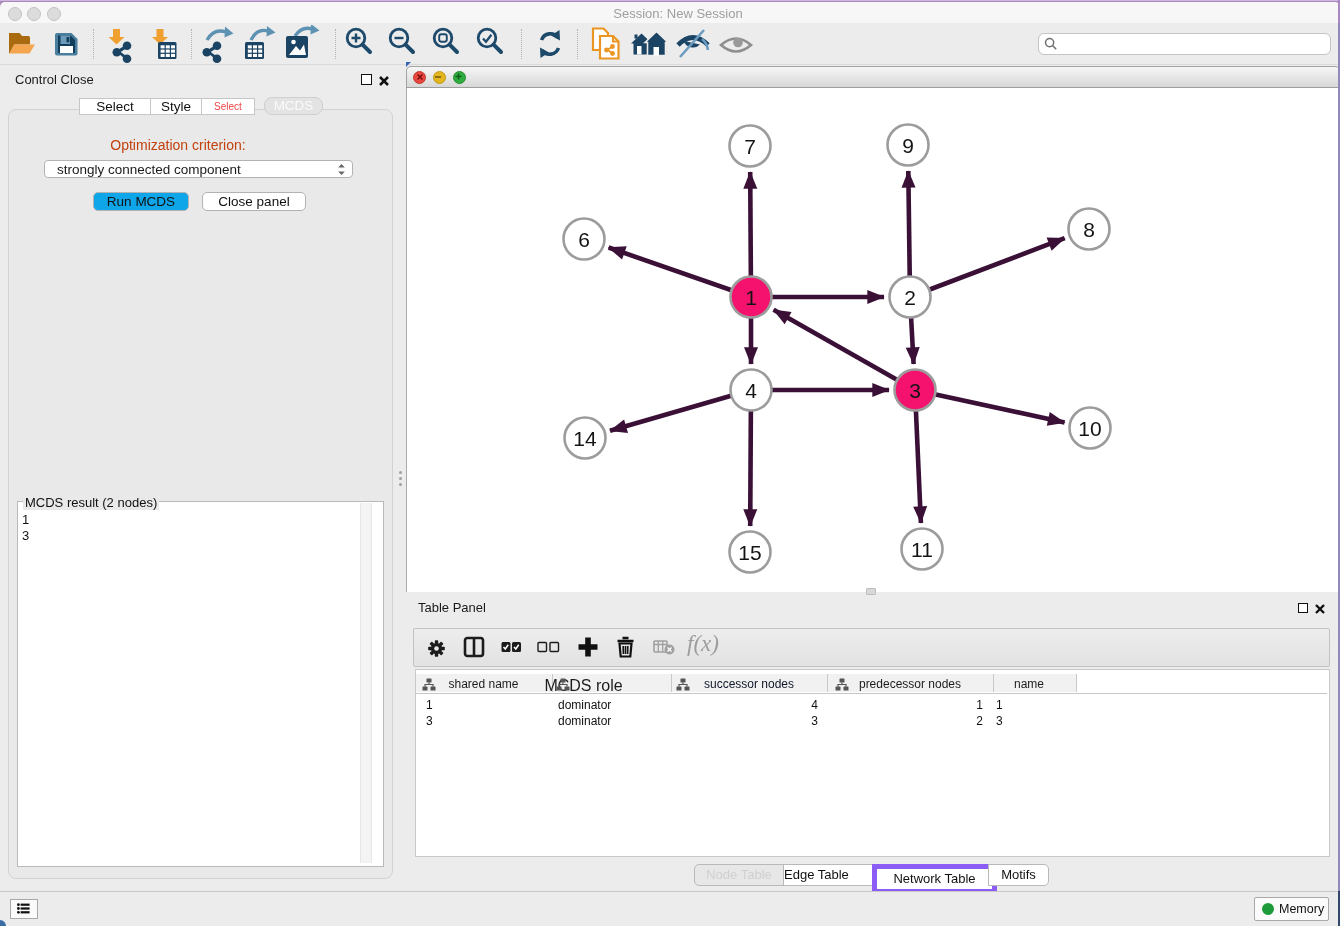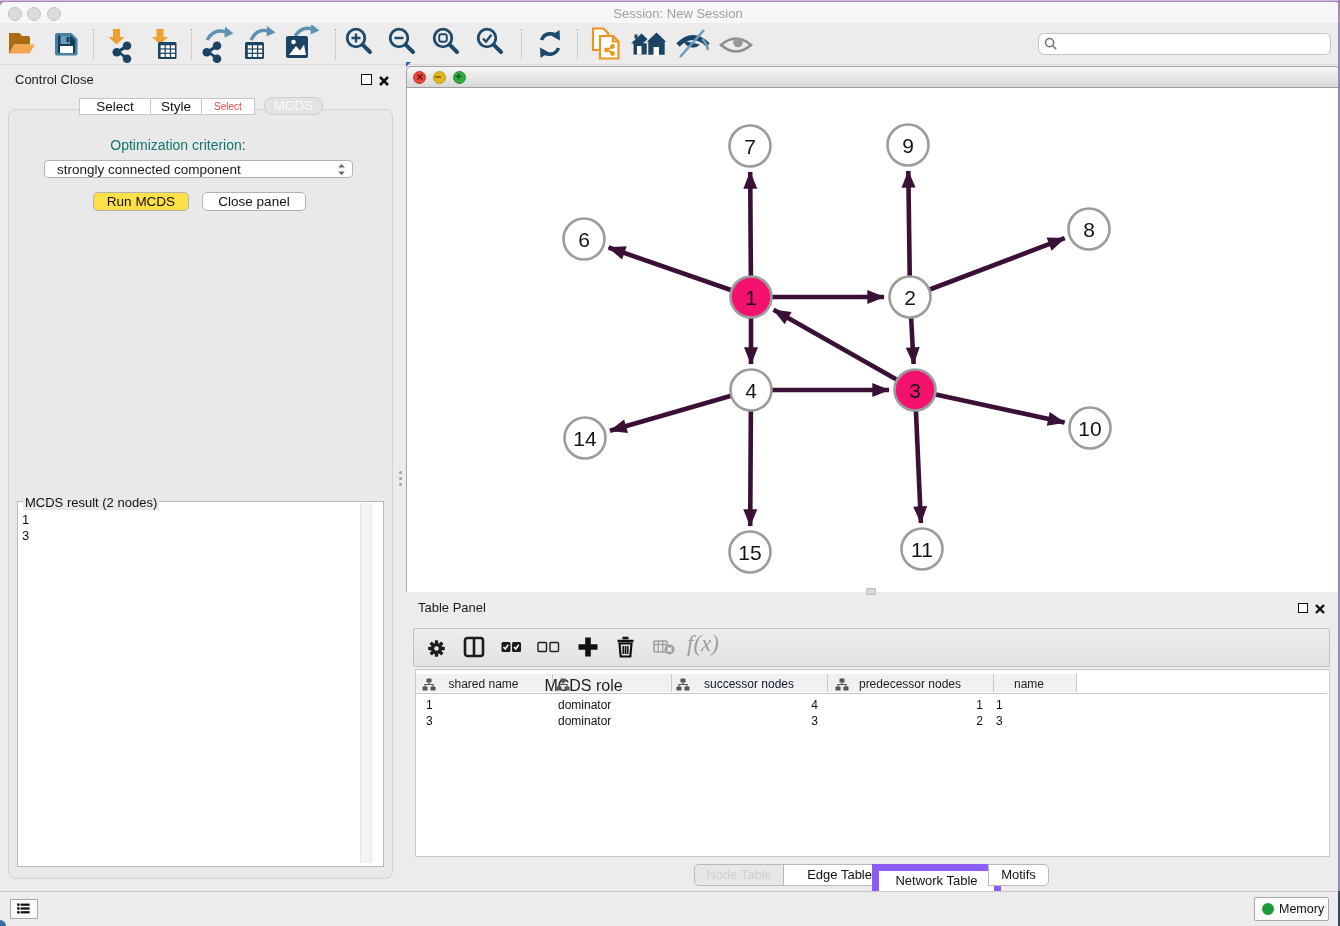--- a/index.html
+++ b/index.html
@@ -154,26 +154,26 @@
     <path d="M2 2 L10 10 M10 2 L2 10" stroke="#111" stroke-width="2.5"></path>
   </svg>
 
 <div class="ab" style="left:8px;top:109px;width:383px;height:768px;background:#e9e9e9;border:1px solid #d2d2d2;border-radius:8px;"></div>
 
 <div class="ab" style="left:79px;top:98px;width:70px;height:15px;background:#fff;border:1px solid #c6c6c6;font-size:13.5px;color:#111;text-align:center;line-height:15px;">Select</div>
 <div class="ab" style="left:150px;top:98px;width:50px;height:15px;background:#fff;border:1px solid #c6c6c6;font-size:13.5px;color:#111;text-align:center;line-height:15px;">Style</div>
 <div class="ab" style="left:201px;top:98px;width:52px;height:15px;background:#fff;border:1px solid #c6c6c6;font-size:10px;color:#ef4444;text-align:center;line-height:15px;">Select</div>
 <div class="ab" style="left:264px;top:97px;width:57px;height:16px;background:#e3e3e3;border:1px solid #cfcfcf;border-radius:8px;font-size:13.5px;color:#fafafa;text-align:center;line-height:16px;">MCDS</div>
 
-<div class="ab" style="left:8px;top:137px;width:340px;text-align:center;font-size:14px;color:#0f766e;">Optimization criterion:</div>
+<div class="ab" style="left:8px;top:137px;width:340px;text-align:center;font-size:14px;color:#c2410c;">Optimization criterion:</div>
 <div class="ab" style="left:44px;top:160px;width:307px;height:16px;background:#fff;border:1px solid #b3b3b3;border-radius:4px;font-size:13.5px;color:#1a1a1a;line-height:17px;padding-left:0;"><span style="margin-left:12px;">strongly connected component</span>
 <svg style="position:absolute;right:6px;top:2px;" width="9" height="13" viewBox="0 0 9 13">
       <path d="M1.2 4.6 L4.5 1 L7.8 4.6 Z M1.2 8.4 L4.5 12 L7.8 8.4 Z" fill="#666"></path>
     </svg></div>
-<div class="ab" style="left:93px;top:192px;width:94px;height:17px;background:#fde047;border:1px solid #b3b3b3;border-radius:5px;font-size:13.5px;color:#111;text-align:center;line-height:18px;">Run MCDS</div>
+<div class="ab" style="left:93px;top:192px;width:94px;height:17px;background:#0ea5e9;border:1px solid #b3b3b3;border-radius:5px;font-size:13.5px;color:#111;text-align:center;line-height:18px;">Run MCDS</div>
 <div class="ab" style="left:202px;top:192px;width:102px;height:17px;background:#fff;border:1px solid #b3b3b3;border-radius:5px;font-size:13.5px;color:#111;text-align:center;line-height:18px;">Close panel</div>
 
 <div class="ab" style="left:17px;top:501px;width:365px;height:364px;background:#fff;border:1px solid #b9b9b9;"></div>
 <div class="ab" style="left:360px;top:503px;width:10px;height:360px;background:#f4f4f4;border-left:1px solid #e6e6e6;border-right:1px solid #e6e6e6;"></div>
 <div class="ab" style="left:23px;top:495px;background:#e9e9e9;padding:0 2px;font-size:13px;color:#111;">MCDS result (2 nodes)</div>
 <div class="ab" style="left:22px;top:512px;font-size:13px;color:#111;">1</div>
 <div class="ab" style="left:22px;top:528px;font-size:13px;color:#111;">3</div>
 
 <div class="ab" style="left:399px;top:471px;width:3px;height:3px;background:#a0a0a0;border-radius:50%;"></div>
 <div class="ab" style="left:399px;top:477px;width:3px;height:3px;background:#a0a0a0;border-radius:50%;"></div>
@@ -364,22 +364,22 @@
 <div class="ab" style="left:730px;top:698px;width:88px;text-align:right;font-size:12px;color:#111;">4</div>
 <div class="ab" style="left:895px;top:698px;width:88px;text-align:right;font-size:12px;color:#111;">1</div>
 <div class="ab" style="left:996px;top:698px;font-size:12px;color:#111;">1</div>
 <div class="ab" style="left:426px;top:714px;font-size:12px;color:#111;">3</div>
 <div class="ab" style="left:558px;top:714px;font-size:12px;color:#111;">dominator</div>
 <div class="ab" style="left:730px;top:714px;width:88px;text-align:right;font-size:12px;color:#111;">3</div>
 <div class="ab" style="left:895px;top:714px;width:88px;text-align:right;font-size:12px;color:#111;">2</div>
 <div class="ab" style="left:996px;top:714px;font-size:12px;color:#111;">3</div>
 
 <div class="ab" style="left:694px;top:864px;width:88px;height:20px;background:#e7e7e7;border:1px solid #b9b9b9;border-radius:5px 0 0 5px;font-size:13px;color:#d0d0d0;text-align:center;line-height:20px;">Node Table</div>
-<div class="ab" style="left:783px;top:864px;width:88px;height:20px;background:#fff;border:1px solid #b9b9b9;font-size:13px;color:#111;text-align:right;line-height:20px;">Edge Table</div>
-<div class="ab" style="left:872px;top:864px;width:115px;height:20px;background:#fff;border:7px solid #8b5cf6;font-size:13px;color:#111;text-align:center;line-height:20px;">Network Table</div>
+<div class="ab" style="left:783px;top:864px;width:88px;height:20px;background:#fff;border:1px solid #b9b9b9;font-size:13px;color:#111;text-align:left;line-height:20px;">Edge Table</div>
+<div class="ab" style="left:872px;top:864px;width:115px;height:20px;background:#fff;border:5px solid #8b5cf6;font-size:13px;color:#111;text-align:center;line-height:20px;">Network Table</div>
 <div class="ab" style="left:988px;top:864px;width:59px;height:20px;background:#fff;border:1px solid #b9b9b9;border-radius:0 5px 5px 0;font-size:13px;color:#111;text-align:center;line-height:20px;">Motifs</div>
 
 <div class="ab" style="left:0;top:891px;width:1340px;height:35px;background:#ececec;border-top:1px solid #c9c9c9;"></div>
 <div class="ab" style="left:10px;top:899px;width:26px;height:18px;background:#fafafa;border:1px solid #a9a9a9;"></div>
 <svg class="ab" style="left:17px;top:903px;" width="13" height="11" viewBox="0 0 13 11">
     <g fill="#111">
       <circle cx="1.4" cy="1.7" r="1.4"></circle>
       <circle cx="1.4" cy="5.5" r="1.4"></circle>
       <circle cx="1.4" cy="9.3" r="1.4"></circle>
       <rect x="3.6" y="0.6" width="9" height="2.2"></rect>

